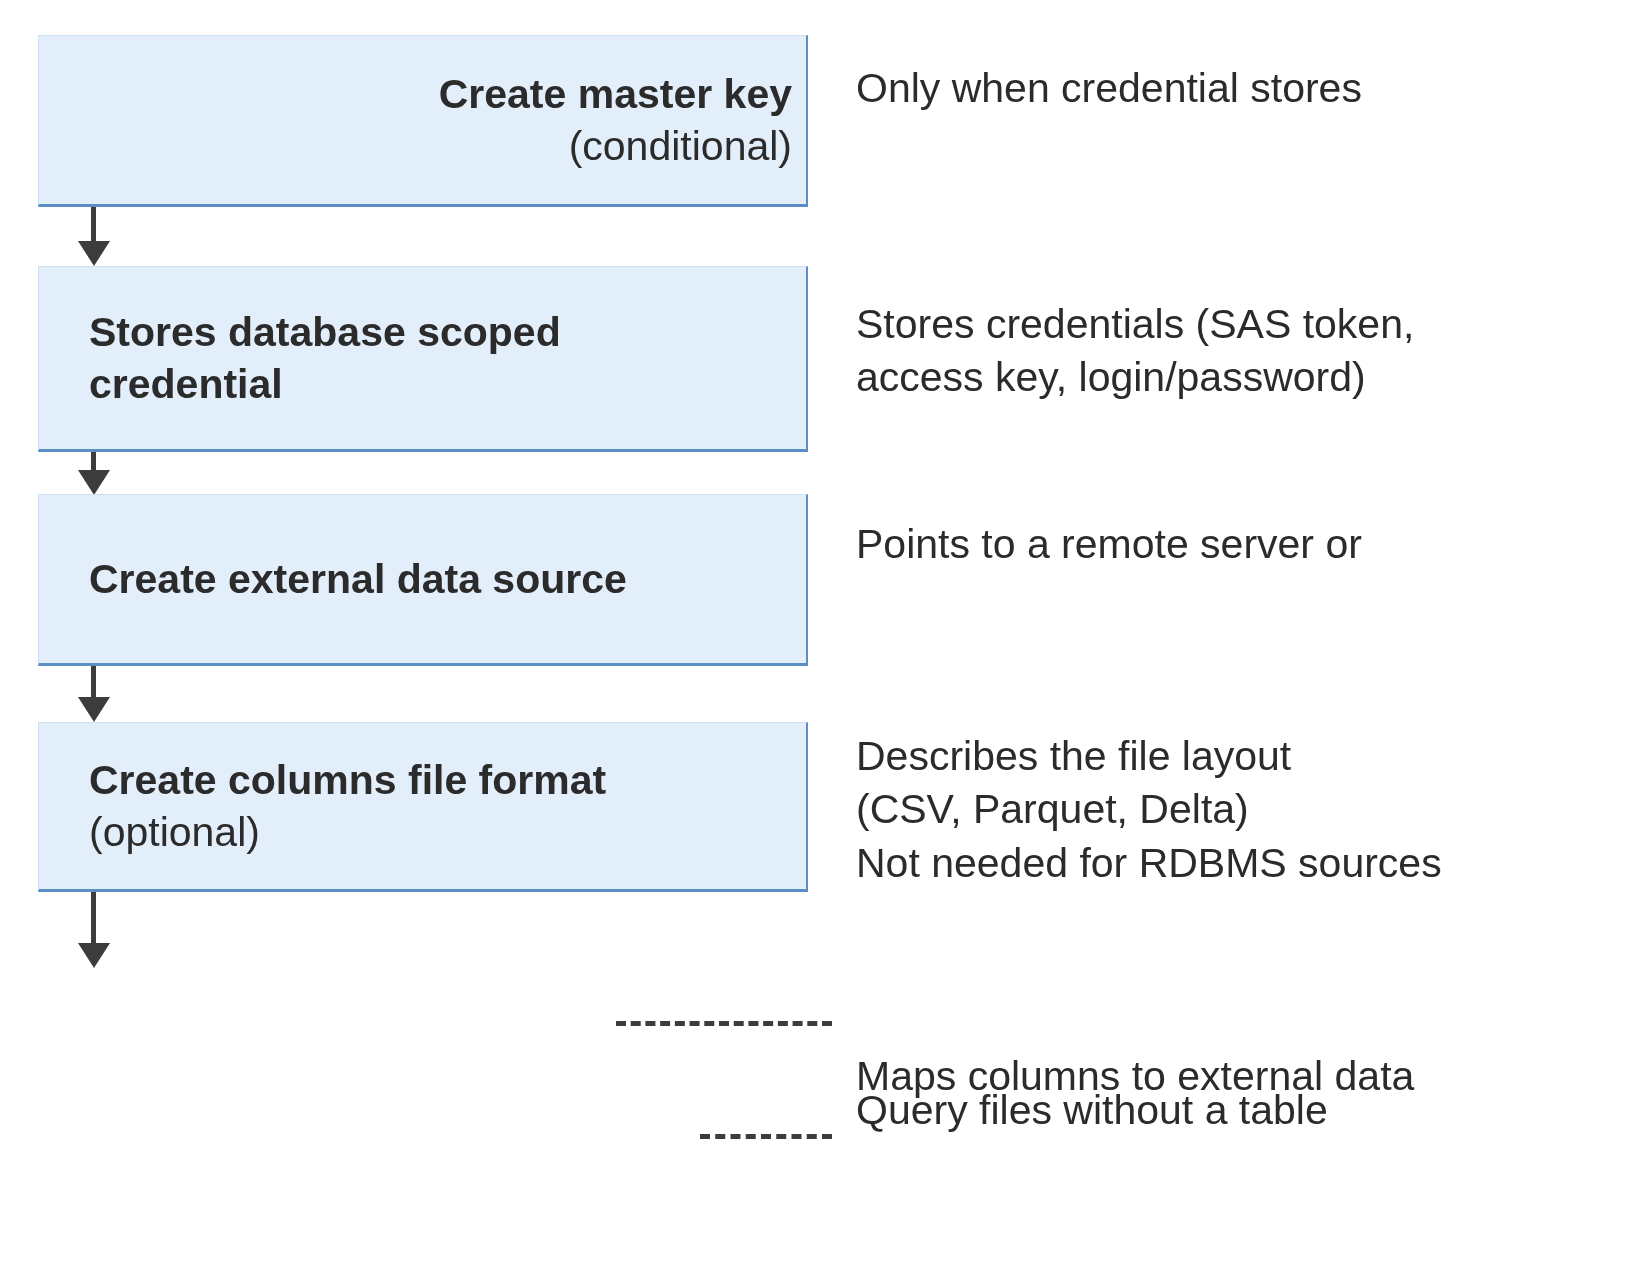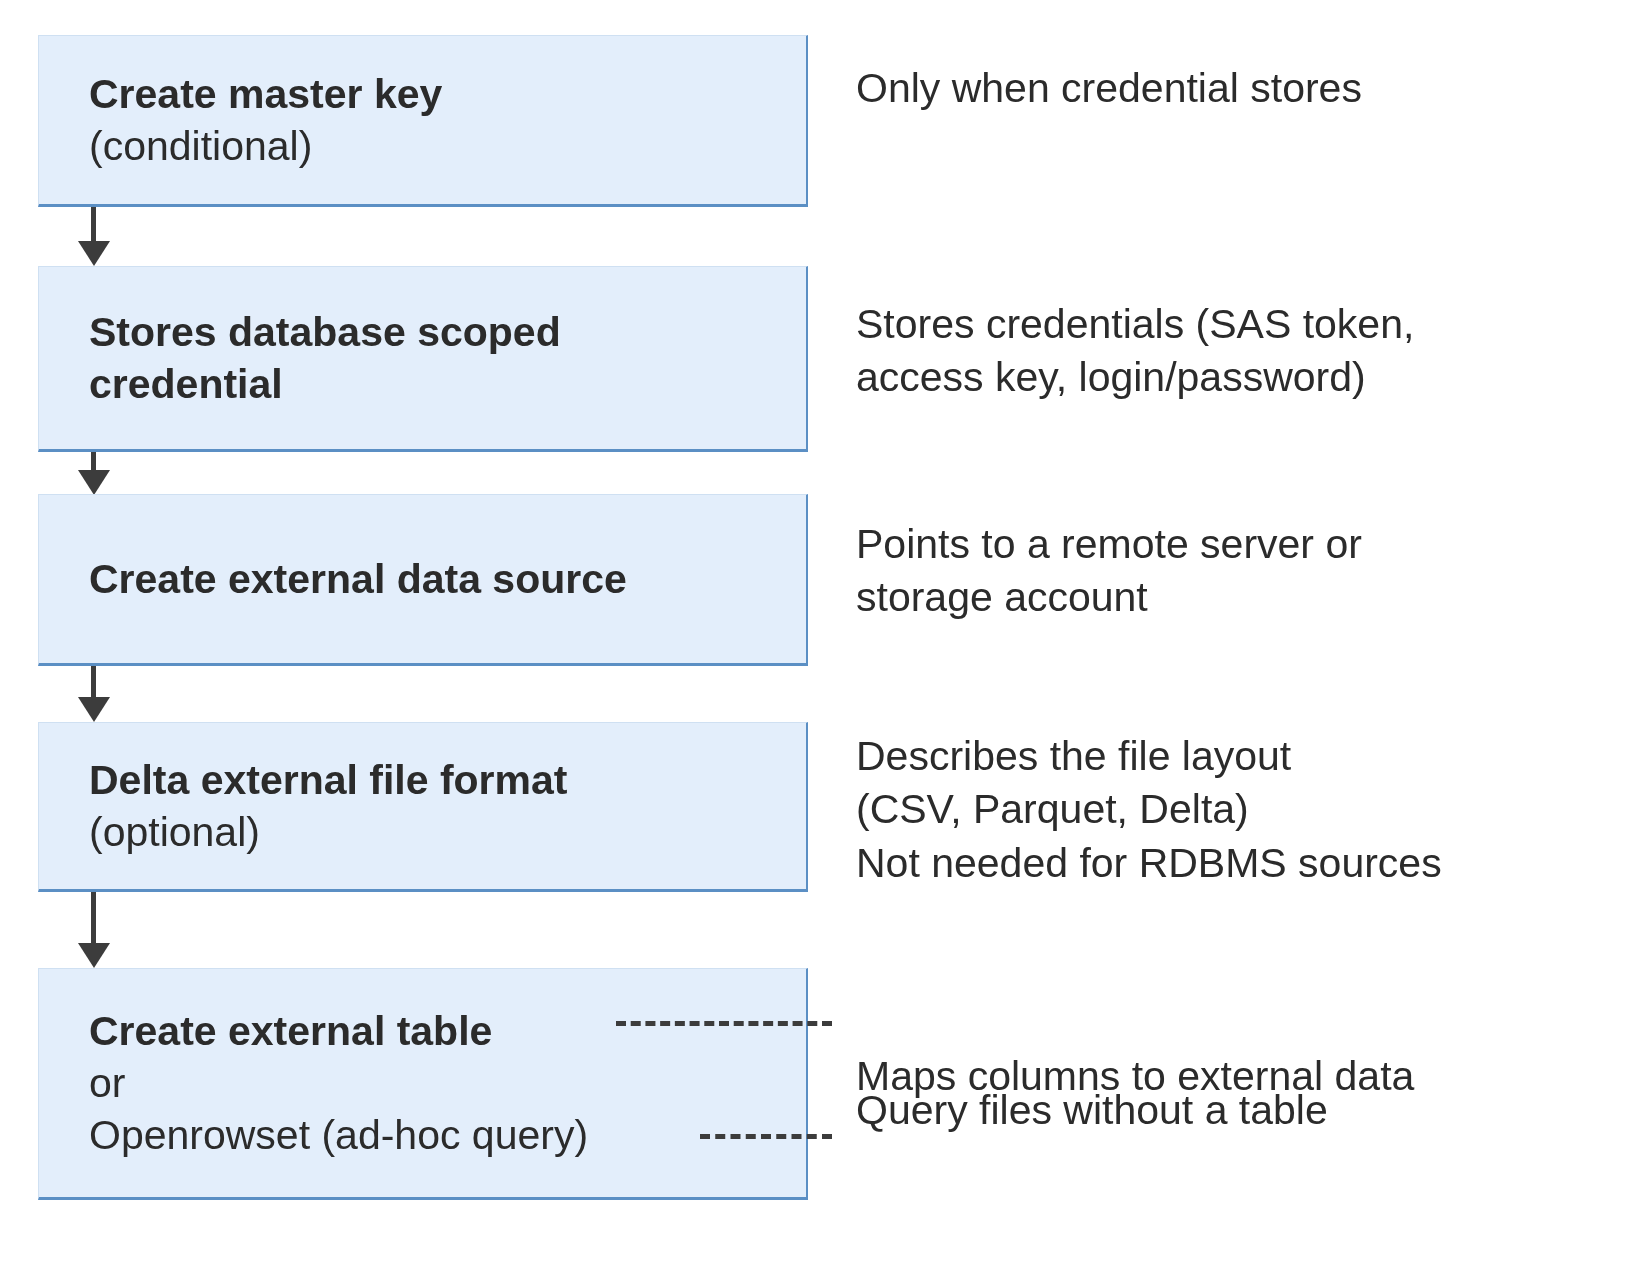--- a/index.html
+++ b/index.html
@@ -42,21 +42,21 @@
     padding-right: 14px;
   }
   .box .line {
     font-size: 41px;
     line-height: 1.27;
     color: #2b2b2b;
     white-space: nowrap;
   }
   .box .line.b { font-weight: bold; }
 
-  #box1 { top: 35px;  height: 172px; }
+  #box1 { top: 35px;  height: 172px; text-align: right; }
   #box2 { top: 266px; height: 186px; }
   #box3 { top: 494px; height: 172px; }
   #box4 { top: 722px; height: 170px; }
   #box5 { top: 968px; height: 232px; }
 
   
   .arrow {
     position: absolute;
     left: 78px;
     width: 32px;
@@ -156,46 +156,38 @@
     <div class="box-inner">
       <div class="line b">Create external data source</div>
     </div>
   </div>
   <div class="arrow" id="arrow3">
     <div class="shaft"></div>
     <div class="head"></div>
   </div>
   <div class="note" id="note3">
     <div>Points to a remote server or</div>
-    <div>storage account</div>
   </div>
 
   <div class="box" id="box4">
     <div class="box-inner">
-      <div class="line b">Delta external file format</div>
+      <div class="line b">Create columns file format</div>
       <div class="line">(optional)</div>
     </div>
   </div>
   <div class="arrow" id="arrow4">
     <div class="shaft"></div>
     <div class="head"></div>
   </div>
   <div class="note" id="note4">
     <div>Describes the file layout</div>
     <div>(CSV, Parquet, Delta)</div>
     <div>Not needed for RDBMS sources</div>
   </div>
 
-  <div class="box" id="box5">
-    <div class="box-inner">
-      <div class="line b">Create external table</div>
-      <div class="line">or</div>
-      <div class="line"><span class="b">Openrowset</span><span> (ad-hoc query)</span></div>
-    </div>
-  </div>
 
   <div class="dashed" id="dash1"></div>
   <div class="dashed" id="dash2"></div>
 
   <div class="note" id="note5">
     <div>Maps columns to external data</div>
   </div>
   <div class="note" id="note6">
     <div>Query files without a table</div>
   </div>

